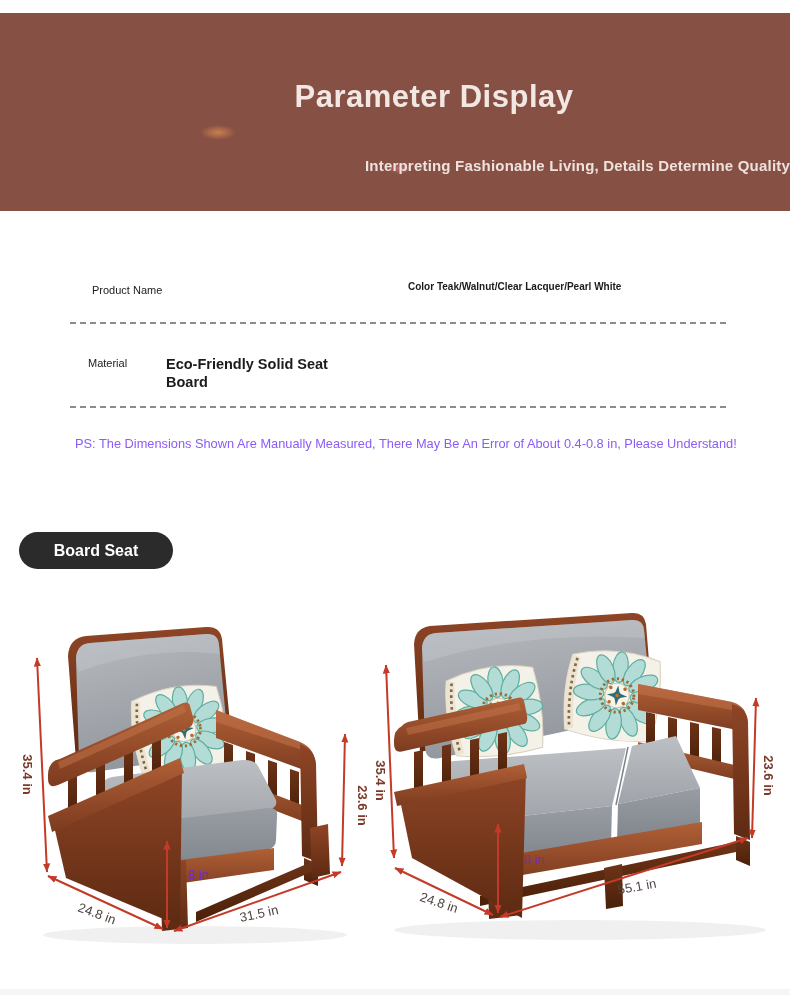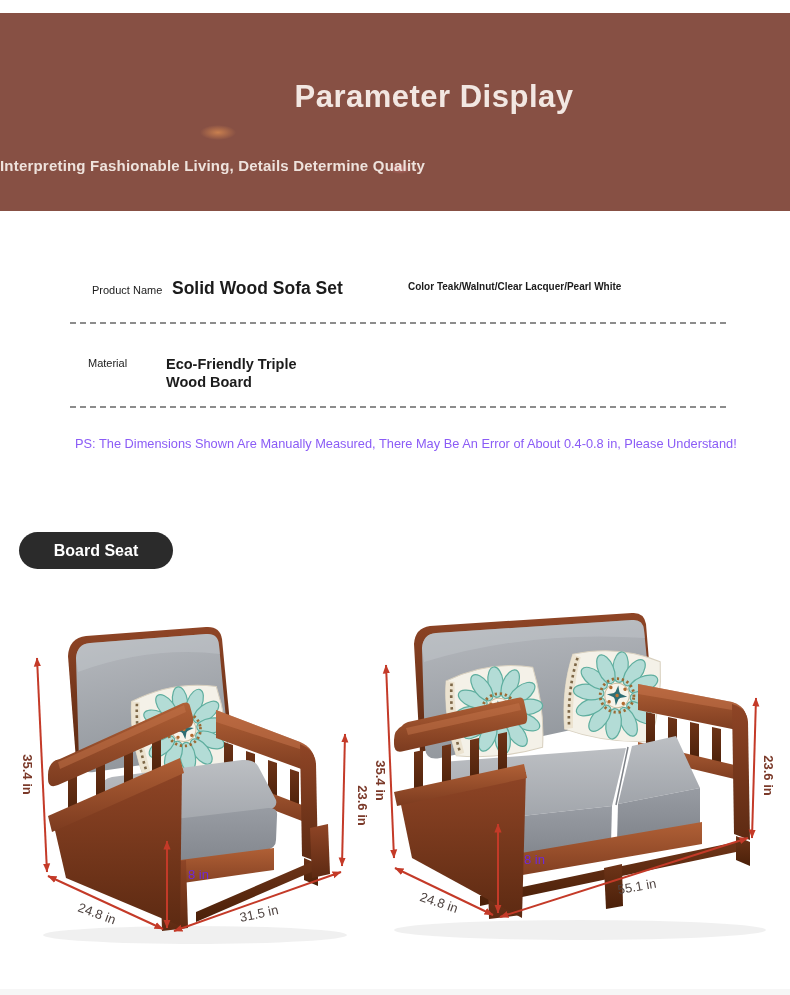--- a/index.html
+++ b/index.html
@@ -3,21 +3,21 @@
 <meta charset="utf-8">
 <style>
   html,body{margin:0;padding:0;background:#fff;}
   .page{position:relative;width:790px;height:995px;background:#ffffff;overflow:hidden;
         font-family:"Liberation Sans",sans-serif;color:#1c1c1c;}
   
   .banner{position:absolute;left:0;top:13px;width:790px;height:198px;background:#875044;}
   .banner-title{position:absolute;left:0;top:66px;width:100%;text-align:center;padding-left:39px;
 IMPORTANT: font-size:0;} 
   .banner .banner-title{font-size:31px;font-weight:bold;letter-spacing:.5px;color:#f2e7e2;}
-  .banner-sub{position:absolute;left:0;top:144px;width:100%;text-align:left;
+  .banner-sub{position:absolute;left:0;top:144px;width:100%;text-align:right;
         font-size:15px;font-weight:bold;letter-spacing:.2px;color:#eee2dc;}
   .smudge{position:absolute;border-radius:50%;pointer-events:none;}
   .smudge.a{left:200px;top:112px;width:36px;height:15px;
         background:radial-gradient(closest-side,rgba(255,166,88,.55),rgba(255,166,88,0));}
   .smudge.b{left:388px;top:150px;width:24px;height:11px;
         background:radial-gradient(closest-side,rgba(255,150,165,.45),rgba(255,150,165,0));}
   
   .cell{position:absolute;white-space:nowrap;color:#1b1b1b;}
   .r1-label{left:92px;top:284px;font-size:11px;text-align:center;}
   .r1-value{left:172px;top:278px;font-size:17.5px;font-weight:bold;}
@@ -122,25 +122,24 @@
   </svg>
 
   <div class="banner">
     <div class="smudge a"></div>
     <div class="smudge b"></div>
     <div class="banner-title">Parameter Display</div>
     <div class="banner-sub">Interpreting Fashionable Living, Details Determine Quality</div>
   </div>
 
   <div class="cell r1-label">Product Name</div>
-  <div class="cell r1-value">Solid Wood Sofa Set</div>
   <div class="cell r1-right">Color Teak/Walnut/Clear Lacquer/Pearl White</div>
   <div class="dash d1"></div>
   <div class="cell r2-label">Material</div>
-  <div class="cell r2-value">Eco-Friendly Triple Wood Board</div>
+  <div class="cell r2-value">Eco-Friendly Solid Seat Board</div>
   <div class="dash d2"></div>
   <div class="ps-note">PS: The Dimensions Shown Are Manually Measured, There May Be An Error of About 0.4-0.8 in, Please Understand!</div>
 
   <div class="pill single">Board Seat</div>
 
   <svg class="sofa single" width="370" height="340" viewBox="0 0 370 340">
     <ellipse cx="185" cy="323" rx="152" ry="9" fill="#000000" opacity="0.06"></ellipse>
     <g>
       <path d="M58,44 Q59,26 76,24 L196,15 Q210,14 212,27 L221,122 L66,148 Z" fill="url(#gPanel)"></path>
     </g>

